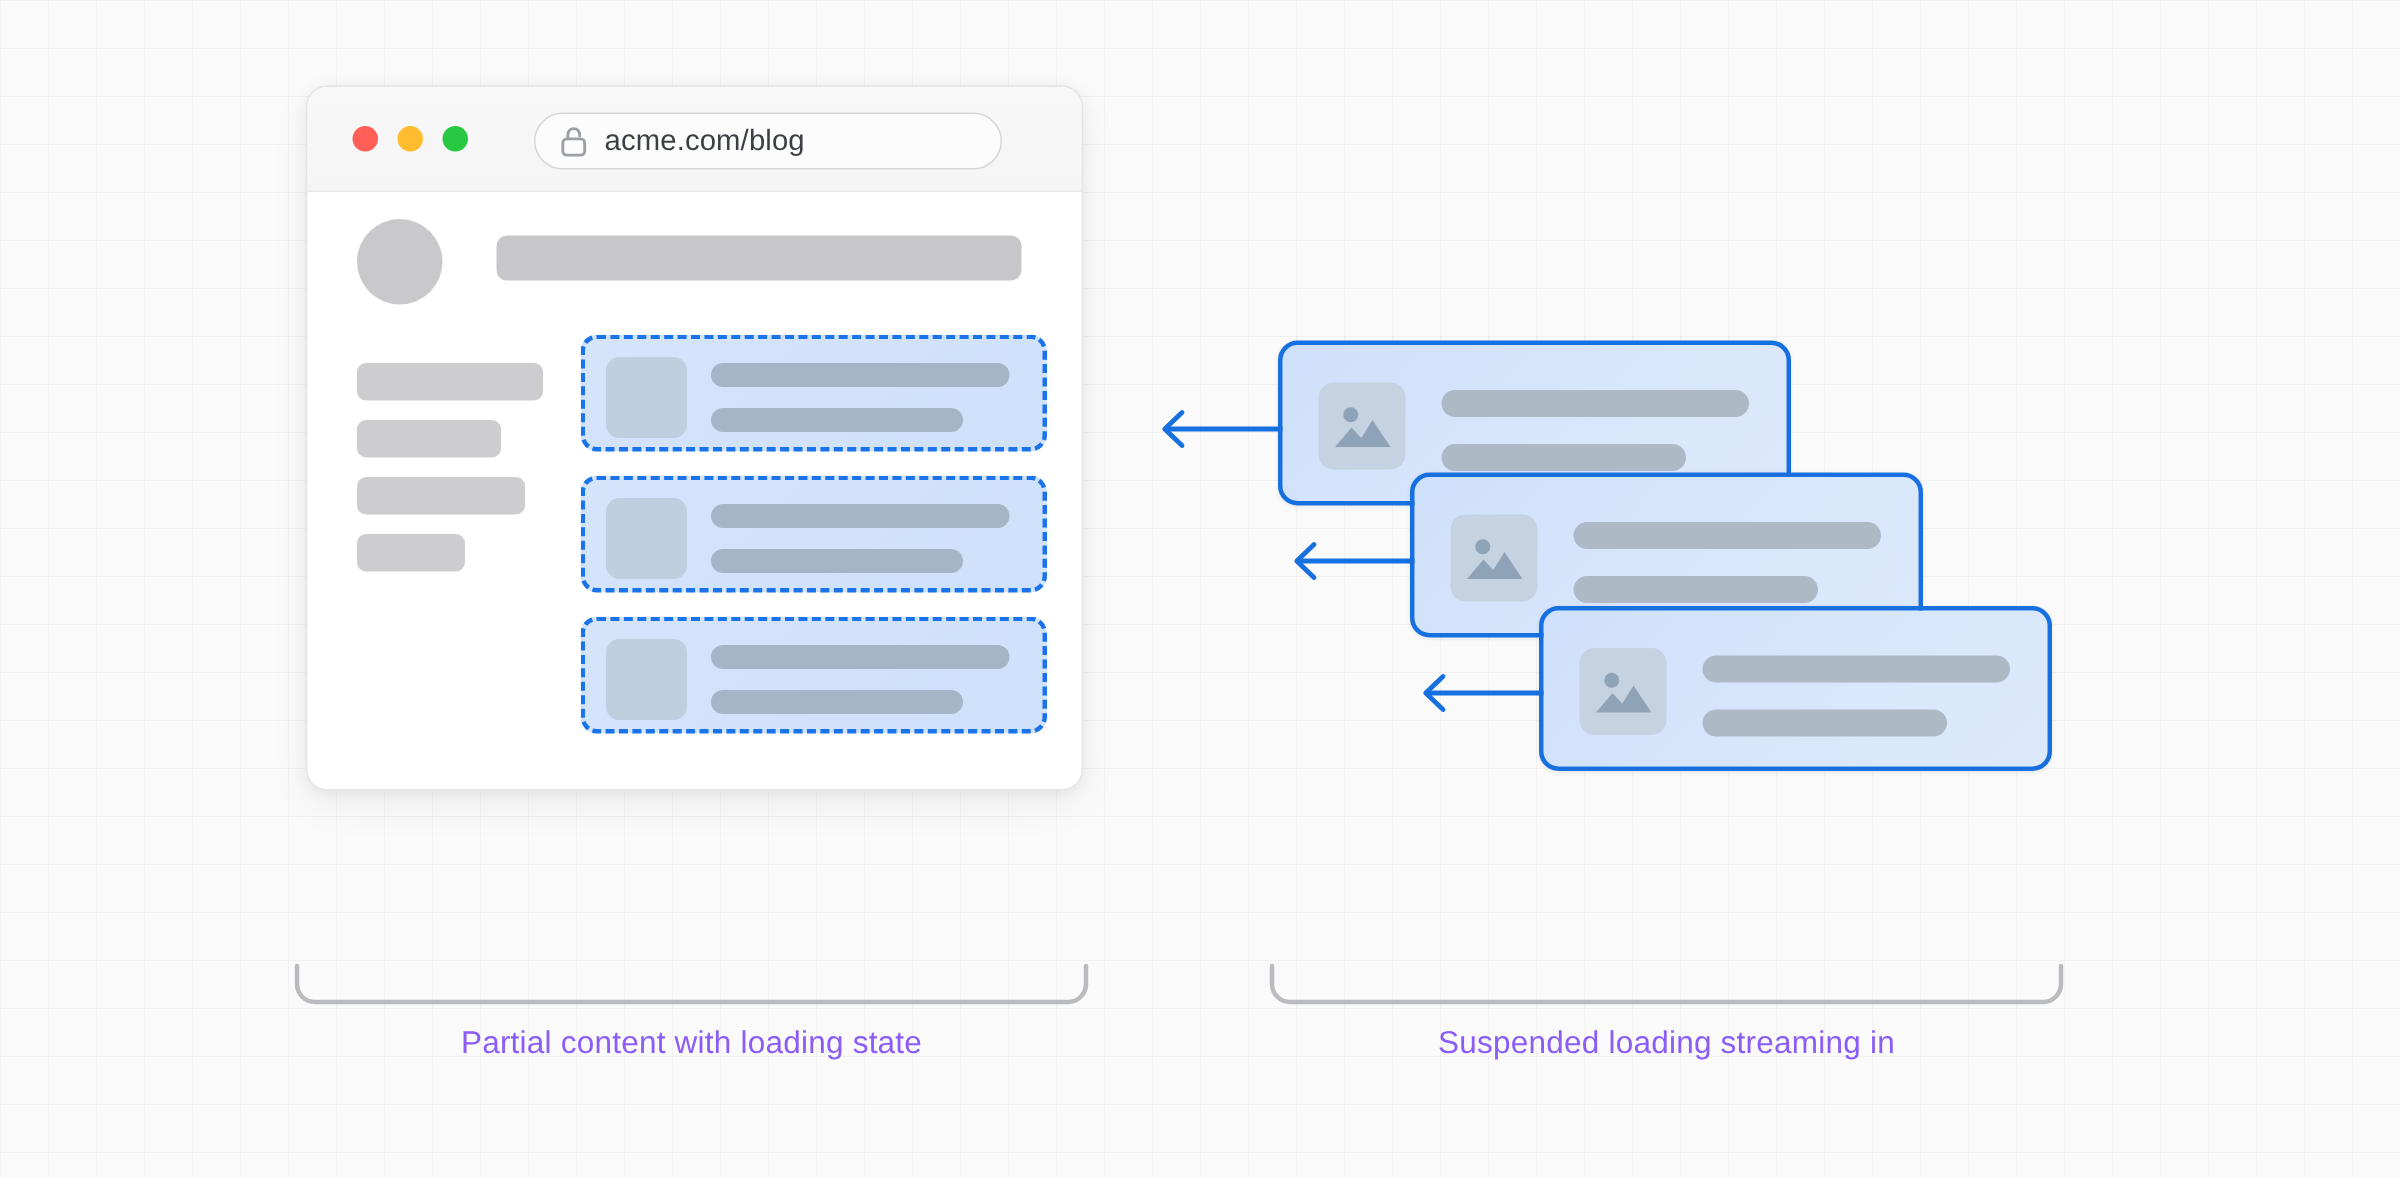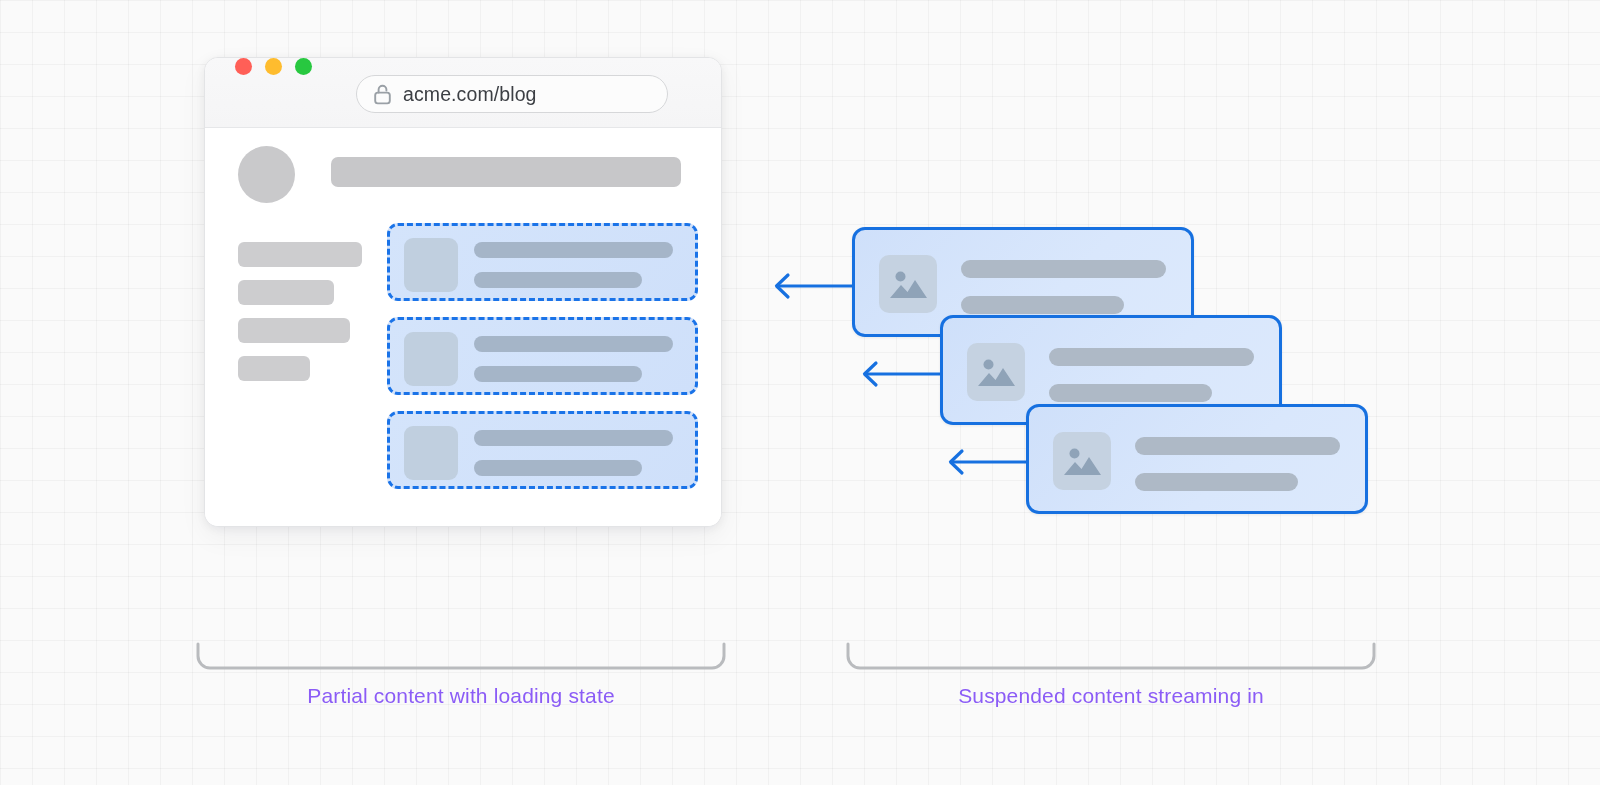--- a/index.html
+++ b/index.html
@@ -38,21 +38,21 @@
     box-shadow: 0 2px 10px rgba(16,24,40,0.06), 0 10px 28px rgba(16,24,40,0.05);
     overflow: hidden;
   }
 
   .browser-chrome {
     position: relative;
     height: 70px;
     background: linear-gradient(180deg,#f8f8f9 0%, #f5f5f6 100%);
     border-bottom: 1px solid #e6e7e9;
     display: flex;
-    align-items: flex-start;
+    align-items: center;
     padding: 0 18px;
   }
 
   .traffic-lights {
     display: flex;
     gap: 13px;
     align-items: center;
     margin-left: 12px;
   }
   .dot { width: 17px; height: 17px; border-radius: 50%; }
@@ -283,15 +283,15 @@
   </div>
 
   <svg class="bracket" style="left:196px; top:640px;" width="530" height="32" viewBox="0 0 530 32">
     <path d="M2 4 V16 A12 12 0 0 0 14 28 H516 A12 12 0 0 0 528 16 V4" stroke="#b9bbbe" stroke-width="3" fill="none" stroke-linecap="round"></path>
   </svg>
   <div class="caption" style="left:196px; top:684px; width:530px;">Partial content with loading state</div>
 
   <svg class="bracket" style="left:846px; top:640px;" width="530" height="32" viewBox="0 0 530 32">
     <path d="M2 4 V16 A12 12 0 0 0 14 28 H516 A12 12 0 0 0 528 16 V4" stroke="#b9bbbe" stroke-width="3" fill="none" stroke-linecap="round"></path>
   </svg>
-  <div class="caption" style="left:846px; top:684px; width:530px;">Suspended content streaming in</div>
+  <div class="caption" style="left:846px; top:684px; width:530px;">Suspended loading streaming in</div>
 
 </div>
 
 </body></html>

